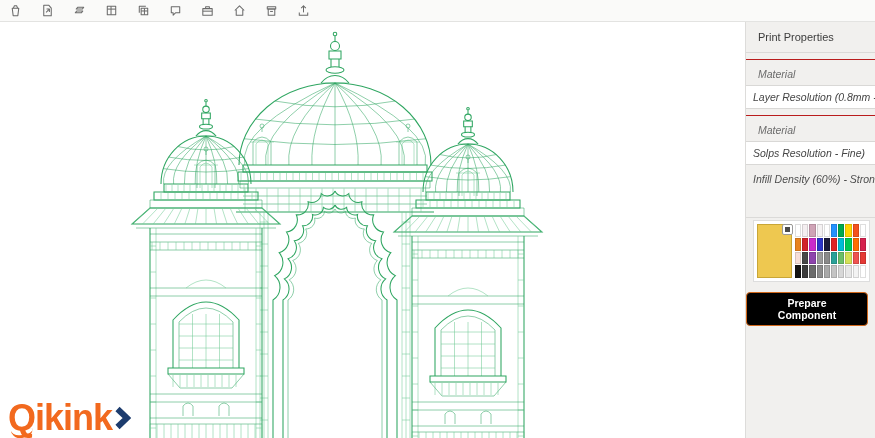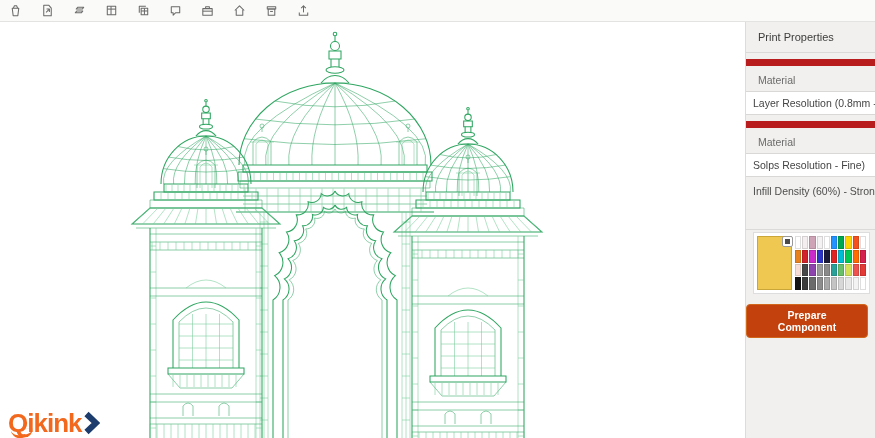--- a/index.html
+++ b/index.html
@@ -16,31 +16,31 @@
   .tbtn svg { width: 15px; height: 15px; }
 
   
   .canvas { position: relative; background: #fff; overflow: hidden; }
   #temple { position: absolute; left: 0; top: 0; }
   #temple .s1 { stroke: var(--wire); stroke-width: 1.05; fill: none; }
   #temple .s2 { stroke: var(--wire); stroke-width: .6; fill: none; opacity: .9; }
   #temple .s3 { stroke: var(--wire-light); stroke-width: .55; fill: none; }
 
   .logo { position: absolute; left: 8px; bottom: 2px; display: flex; align-items: center; }
-  .logo-text { font-size: 26px; font-weight: bold; letter-spacing: -1px; line-height: 1; }
+  .logo-text { font-size: 36px; font-weight: bold; letter-spacing: -1px; line-height: 1; }
   .logo-underline { position: absolute; left: 3px; bottom: -2px; width: 22px; height: 9px;
     border-bottom: 3px solid #f2691e; border-radius: 0 0 14px 14px; transform: rotate(-5deg); }
   .logo-chevron { margin-left: 2px; display: flex; }
 
   
   .panel { background: #f1f0ee; border-left: 1px solid #dddcda; font-size: 10.5px; color: #444;
     display: flex; flex-direction: column; }
   .panel-title { padding: 9px 12px 9px; font-size: 11px; color: #3c3c3c;
     border-bottom: 1px solid #dbdad8; }
-  .pgroup { border-top: 7px solid #b91c1c; margin-top: 6px; }
+  .pgroup { border-top: 1px solid #b91c1c; margin-top: 6px; font-style: italic; }
   .plabel { padding: 8px 12px 5px; color: #6b6b6b; font-size: 10.5px; }
   .pfield { background: #fff; border-top: 1px solid #d9d8d6; border-bottom: 1px solid #d9d8d6;
     padding: 5px 7px; color: #454545; white-space: nowrap; overflow: hidden; cursor: pointer; }
   .pnote { padding: 8px 7px 10px; color: #4e4e4e; white-space: nowrap; overflow: hidden; }
   .sosection { border-top: 1px solid #dbdad8; margin-top: 22px; }
   .swatchbox { margin: 2px 5px 0 7px; background: #fff; border: 1px solid #ddd;
     padding: 3px; display: flex; gap: 3px; height: 62px; }
   .bigswatch { position: relative; width: 35px; flex: none; border: 1px solid #c9a637; cursor: pointer; }
   .pickbtn { position: absolute; top: -1px; right: -2px; width: 11px; height: 11px; background: #fff;
     border: 1px solid #9a9a9a; border-radius: 2px; display: flex; align-items: center;
@@ -640,16 +640,16 @@
             <div class="pcell" style="background: rgb(169, 169, 169);"></div>
             <div class="pcell" style="background: rgb(196, 196, 196);"></div>
             <div class="pcell" style="background: rgb(215, 215, 215);"></div>
             <div class="pcell" style="background: rgb(231, 231, 231);"></div>
             <div class="pcell" style="background: rgb(243, 243, 243);"></div>
             <div class="pcell" style="background: rgb(255, 255, 255);"></div>
           </div>
       </div>
     </div>
 
-    <button class="prepare" id="prepareBtn" style="background: #c2410c;">Prepare Component</button>
+    <button class="prepare" id="prepareBtn" style="background: #000000;">Prepare Component</button>
   </aside>
 
 </div>
 
 </body></html>

